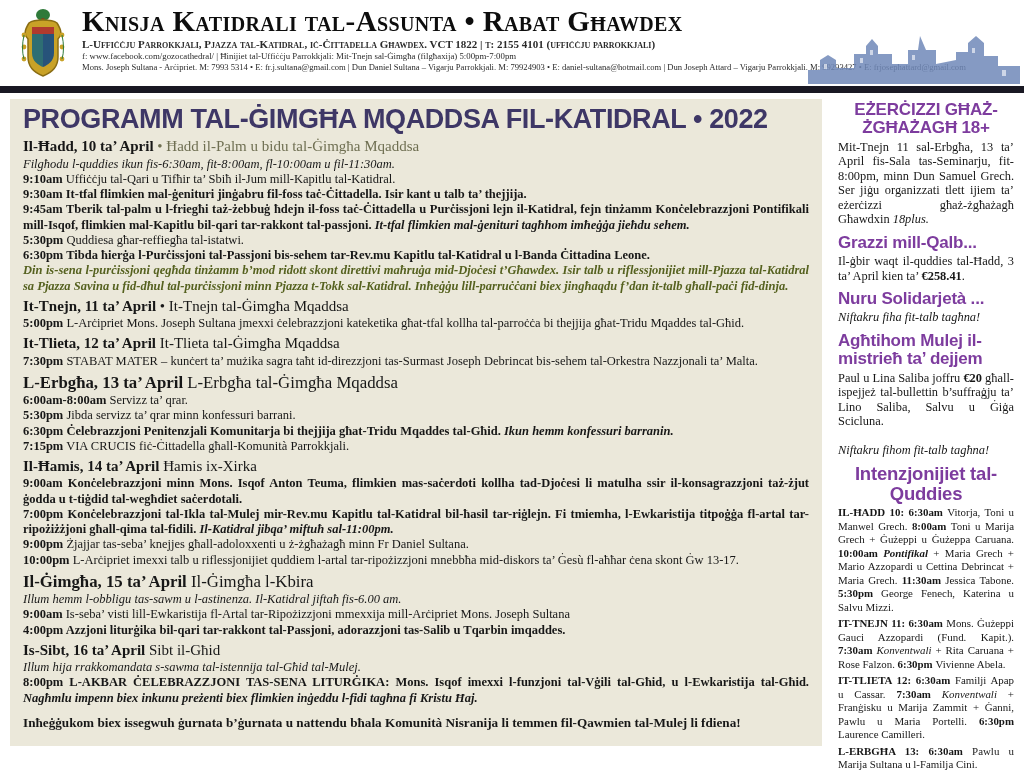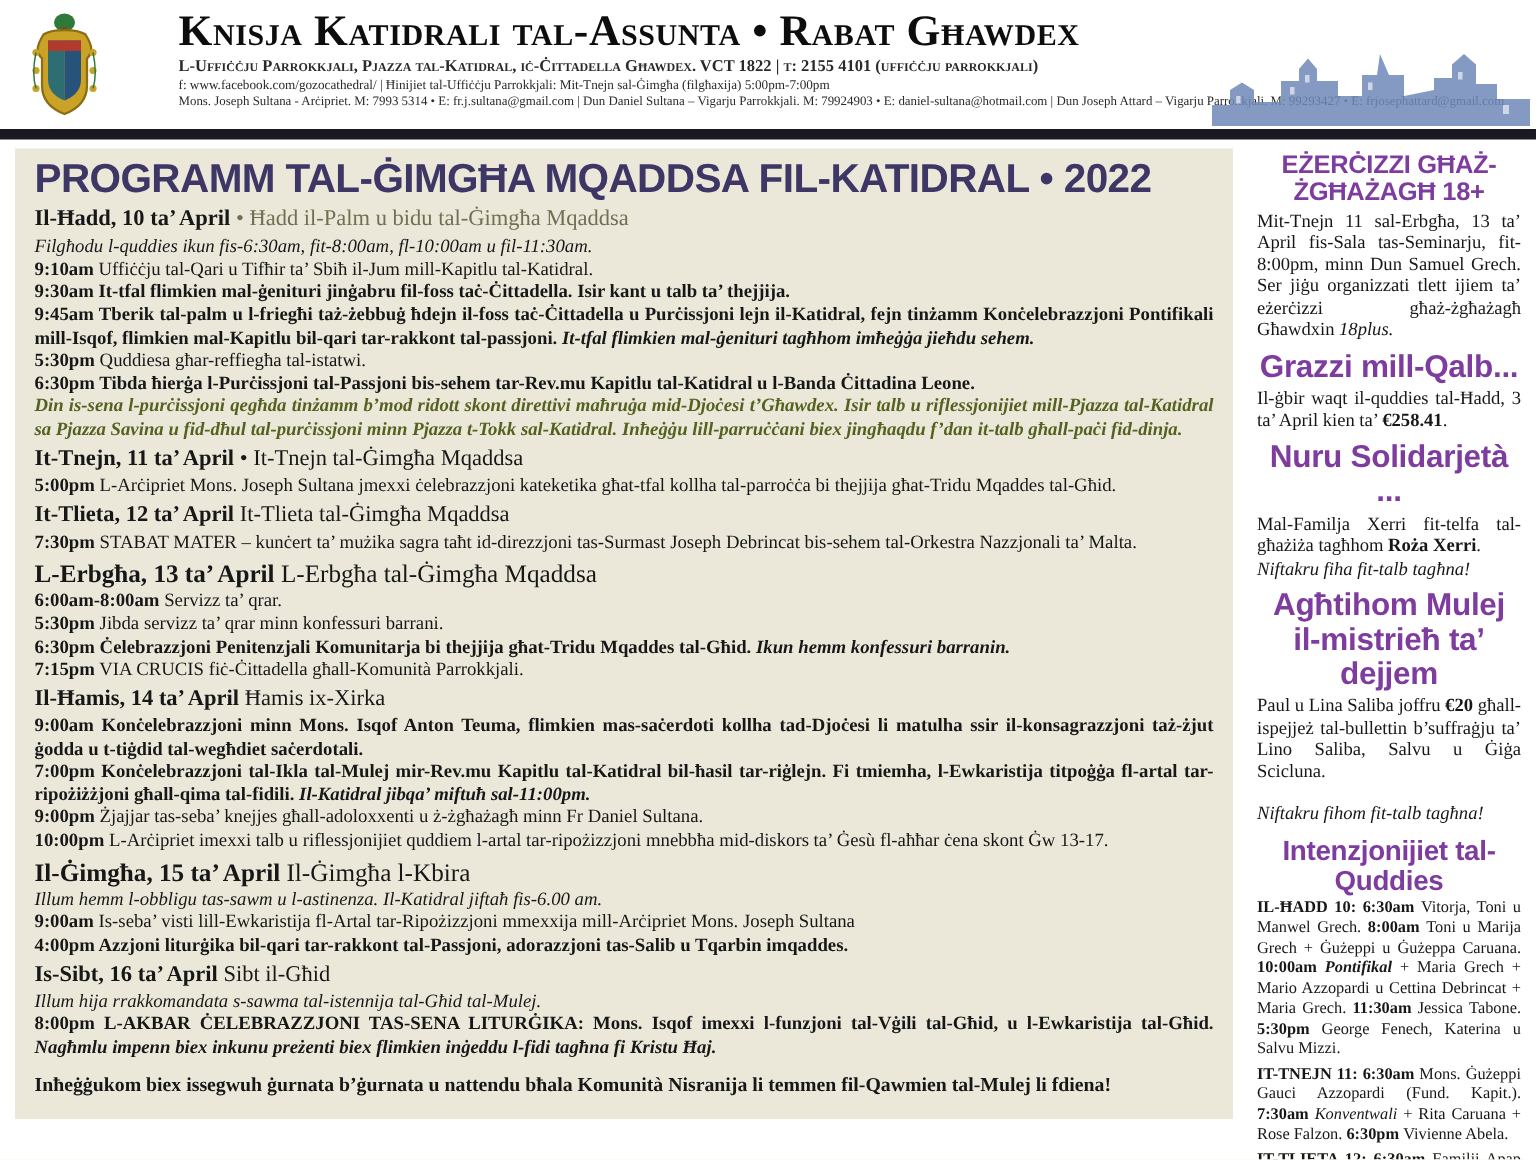--- a/index.html
+++ b/index.html
@@ -1,20 +1,20 @@
 <!DOCTYPE html>
 <html><head>
 <meta charset="utf-8">
 <style>
   html,body{margin:0;padding:0;background:#fff;}
   .page{position:relative;width:1024px;height:773px;background:#fff;overflow:hidden;
         font-family:"Liberation Serif",serif;color:#171717;}
   
   .masthead{position:relative;display:flex;align-items:flex-start;height:86px;
-            padding:5px 8px 0 20px;box-sizing:border-box;gap:37px;}
+            padding:5px 8px 0 20px;box-sizing:border-box;}
   .coat{width:46px;height:76px;flex:0 0 auto;margin-right:16px;}
   .head-text{flex:1;min-width:0;padding-top:2px;}
   .cathedral-title{margin:0;font-family:"Liberation Serif",serif;font-variant:small-caps;
         font-weight:700;font-size:29px;line-height:1.02;color:#0d0d0d;
         letter-spacing:.4px;white-space:nowrap;}
   .hline{font-size:8.6px;line-height:1.3;color:#2a2a2a;white-space:nowrap;overflow:hidden;}
   .hline.b1{font-weight:700;font-size:11px;font-variant:small-caps;}
   .hline.b2{font-size:8.8px;}
   .citadel{position:absolute;right:4px;top:28px;width:212px;height:58px;}
   .divider-bar{height:7px;background:#191823;width:100%;}
@@ -33,21 +33,21 @@
   .line{margin:0;font-size:12.5px;line-height:1.22;}
   .line.intro{font-style:italic;}
   .line.note{color:#55611f;font-style:italic;font-weight:700;}
   .closing{font-weight:700;font-size:13.2px;margin:9px 0 0 0;text-align:left;}
   .b{font-weight:700;}
   .i{font-style:italic;}
   
   .sidebar{width:202px;padding:2px 10px 0 16px;box-sizing:border-box;text-align:justify;}
   .sb-sec{margin-bottom:7px;}
   .sb-h{font-family:"Liberation Sans",sans-serif;color:#7d3c9e;font-weight:700;
-        margin:6px 0 2px 0;font-size:21px;line-height:1.08;text-align:center;letter-spacing:-.2px;}
+        margin:6px 0 2px 0;font-size:17px;line-height:1.08;text-align:left;letter-spacing:-.2px;}
   .sb-h.center{text-align:center;}
   .sb-h.md{font-size:17px;}
   .sb-h.lg{font-size:18.5px;}
   .sb-p{margin:0 0 1px 0;font-size:12.4px;line-height:1.17;}
   .sb-p.it{font-style:italic;}
   .sb-p.gap{margin-top:14px;}
   .sb-sec.small .sb-p{font-size:10.9px;line-height:1.24;margin-bottom:3px;}
 </style>
 </head>
 <body>
@@ -153,21 +153,20 @@
         <section class="sb-sec">
           <h3 class="sb-h center md">EŻERĊIZZI GĦAŻ-ŻGĦAŻAGĦ 18+</h3>
           <p class="sb-p"><span>Mit-Tnejn 11 sal-Erbgħa, 13 ta’ April fis-Sala tas-Seminarju, fit-8:00pm, minn Dun Samuel Grech. Ser jiġu organizzati tlett ijiem ta’ eżerċizzi għaż-żgħażagħ Għawdxin </span><span class="i">18plus.</span></p>
         </section>
         <section class="sb-sec">
           <h3 class="sb-h">Grazzi mill-Qalb...</h3>
           <p class="sb-p"><span>Il-ġbir waqt il-quddies tal-Ħadd, 3 ta’ April kien ta’ </span><span class="b ">€258.41</span><span>.</span></p>
         </section>
         <section class="sb-sec">
           <h3 class="sb-h">Nuru Solidarjetà ...</h3>
-          <p class="sb-p"><span>Mal-Familja Xerri fit-telfa tal-għażiża tagħhom </span><span class="b ">Roża Xerri</span><span>.</span></p>
           <p class="sb-p it"><span class="i">Niftakru fiha fit-talb tagħna!</span></p>
         </section>
         <section class="sb-sec">
           <h3 class="sb-h">Agħtihom Mulej il-mistrieħ ta’ dejjem</h3>
           <p class="sb-p"><span>Paul u Lina Saliba joffru </span><span class="b ">€20</span><span> għall-ispejjeż tal-bullettin b’suffraġju ta’ Lino Saliba, Salvu u Ġiġa Scicluna.</span></p>
           <p class="sb-p it gap"><span class="i">Niftakru fihom fit-talb tagħna!</span></p>
         </section>
         <section class="sb-sec small">
           <h3 class="sb-h center lg">Intenzjonijiet tal-Quddies</h3>
           <p class="sb-p"><span class="b ">IL-ĦADD 10: </span><span class="b ">6:30am </span><span>Vitorja, Toni u Manwel Grech. </span><span class="b ">8:00am </span><span>Toni u Marija Grech + Ġużeppi u Ġużeppa Caruana. </span><span class="b ">10:00am </span><span class="b i">Pontifikal </span><span>+ Maria Grech + Mario Azzopardi u Cettina Debrincat + Maria Grech. </span><span class="b ">11:30am </span><span>Jessica Tabone. </span><span class="b ">5:30pm </span><span>George Fenech, Katerina u Salvu Mizzi.</span></p>

